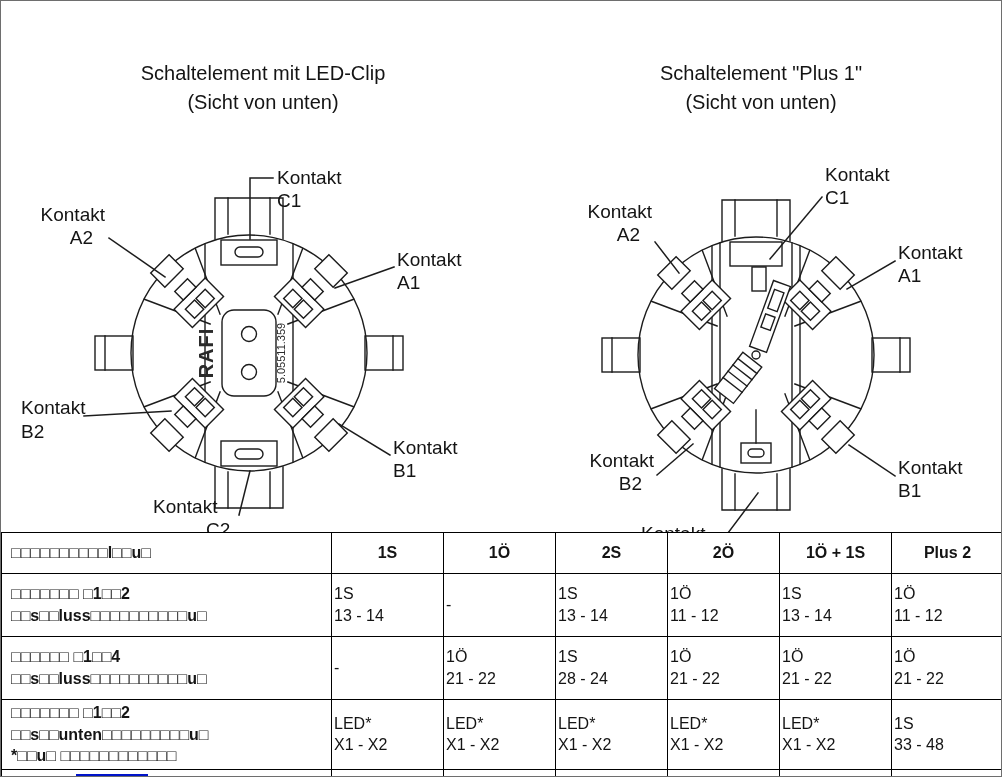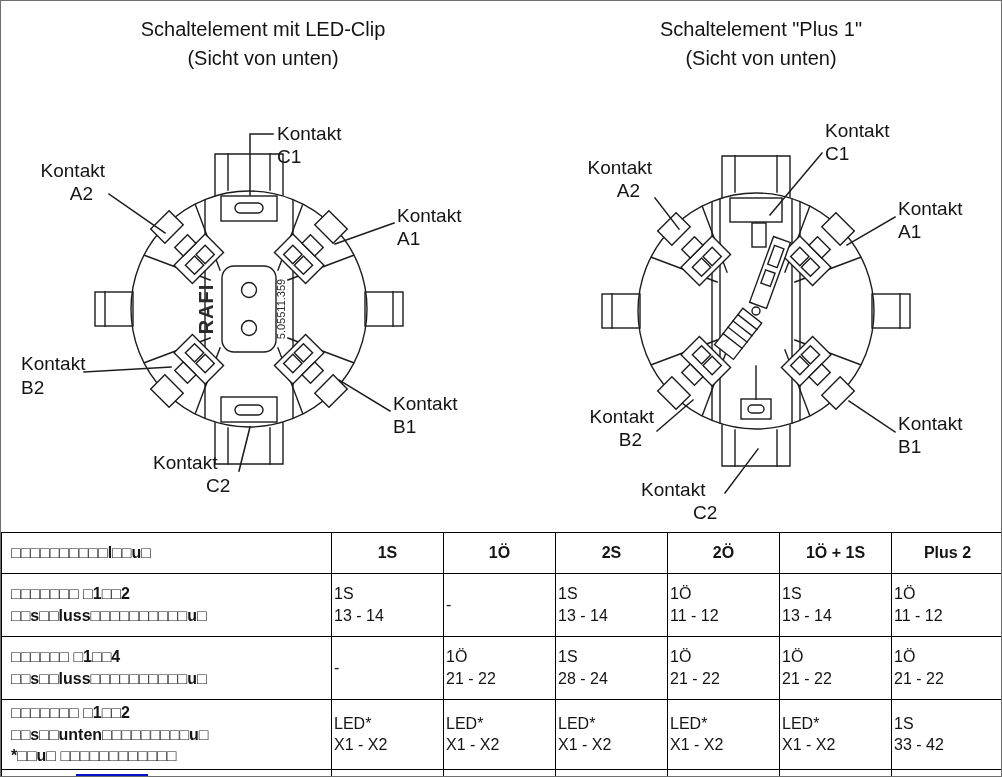--- a/index.html
+++ b/index.html
@@ -1,21 +1,21 @@
 <!DOCTYPE html>
 <html><head>
 <meta charset="utf-8">
 <style>
   html,body{margin:0;padding:0;background:#fff;}
   .page{
     position:relative;width:1002px;height:777px;box-sizing:border-box;
     border:1px solid #6e6e6e;background:#fff;overflow:hidden;
     font-family:"Liberation Sans",sans-serif;color:#141414;
   }
-  .diagrams{position:relative;width:861px;height:531px;}
+  .diagrams{position:relative;width:861px;height:531px;margin-top:44px;}
   .title{position:absolute;top:14px;text-align:center;font-size:20px;line-height:29px;color:#141414;}
   .title-left{left:62px;width:400px;}
   .title-right{left:560px;width:400px;}
   svg.drawing{position:absolute;left:0;top:0;}
   .o{fill:none;stroke:#1c1c1c;stroke-width:1.4;stroke-linecap:square;stroke-linejoin:miter;}
   .ld{fill:none;stroke:#1c1c1c;stroke-width:1.5;stroke-linecap:square;}
   text.t{font:19px "Liberation Sans",sans-serif;fill:#141414;}
   text.brand{font:bold 20px "Liberation Sans",sans-serif;fill:#2a2a2a;letter-spacing:1px;}
   text.pn{font:11px "Liberation Sans",sans-serif;fill:#2a2a2a;}
   .spec-table{
@@ -284,21 +284,21 @@
         <td>
             <div>LED*</div>
             <div>X1 - X2</div>
           </td>
         <td>
             <div>LED*</div>
             <div>X1 - X2</div>
           </td>
         <td>
             <div>1S</div>
-            <div>33 - 42</div>
+            <div>33 - 48</div>
           </td>
       </tr>
       <tr class="partial">
         <td class="lbl">
             <span class="blue-line"></span>
           </td>
         <td></td>
         <td></td>
         <td></td>
         <td></td>

